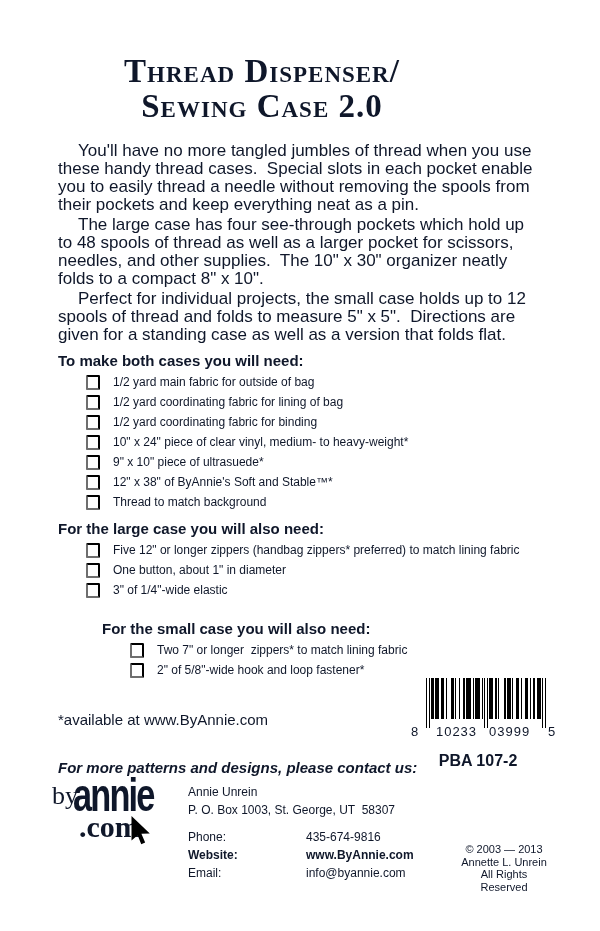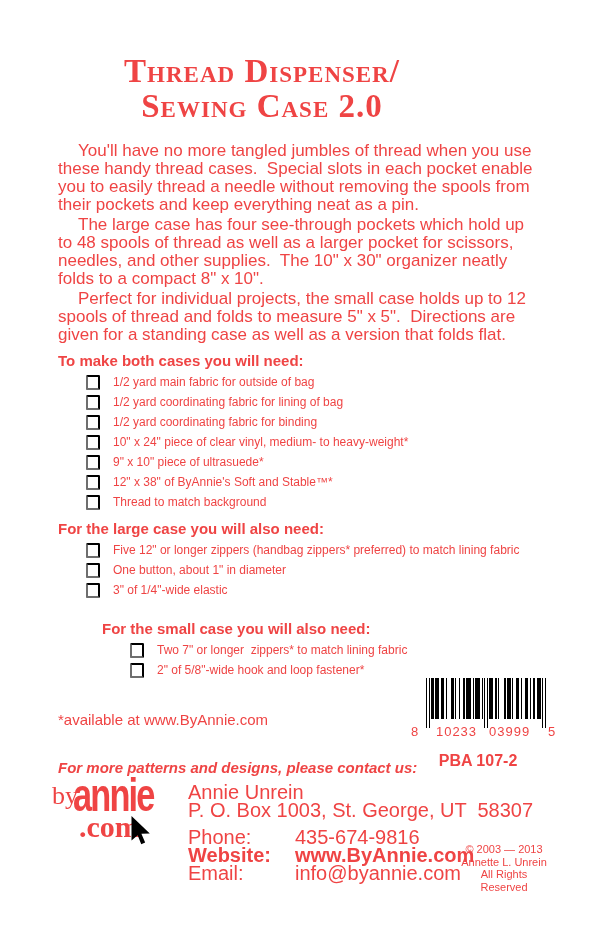--- a/index.html
+++ b/index.html
@@ -1,16 +1,16 @@
 <!DOCTYPE html>
 <html><head>
 <meta charset="utf-8">
 <style>
   html,body{margin:0;padding:0;background:#fff;}
-  .page{position:relative;width:600px;height:931px;background:#ffffff;color:#ef4444;
+  .page{position:relative;width:600px;height:931px;background:#ffffff;color:#0f172a;
         font-family:"Liberation Sans", sans-serif;overflow:hidden;}
   .pre{white-space:pre-wrap;}
 
   
   .title{position:absolute;top:54px;left:0;width:524px;text-align:center;
          font-family:"Liberation Serif", serif;font-weight:bold;font-variant:small-caps;
          font-size:33px;line-height:35px;letter-spacing:1px;}
 
   
   .intro{position:absolute;top:142px;left:58px;width:482px;
@@ -47,23 +47,23 @@
   .logo{position:absolute;top:779px;left:52px;width:125px;height:72px;}
   .logo-by{position:absolute;left:0;top:4px;font-family:"Liberation Serif", serif;
            font-size:26px;line-height:26px;}
   .logo-annie{position:absolute;left:21px;top:-8px;font-size:47px;line-height:47px;
               font-weight:bold;letter-spacing:-2.5px;transform:scaleX(0.73);
               transform-origin:left top;}
   .logo-com{position:absolute;left:27px;top:33px;font-family:"Liberation Serif", serif;
             font-weight:bold;font-size:30px;line-height:30px;}
   .cursor{position:absolute;left:78px;top:37px;}
 
-  .contact-info{position:absolute;top:783px;left:188px;font-size:20px;line-height:18px;}
+  .contact-info{position:absolute;top:783px;left:188px;font-size:12px;line-height:18px;}
   .contact-rows{margin-top:9px;}
-  .crow{display:flex;}
+  .crow{display:flex;gap:11px;}
   .crow .lbl{width:107px;}
   .crow.bold{font-weight:bold;}
 
   .copyright{position:absolute;top:843px;left:458px;width:92px;text-align:center;
              font-size:11px;line-height:12.5px;}
 </style>
 </head>
 <body>
 
 <div class="page">

